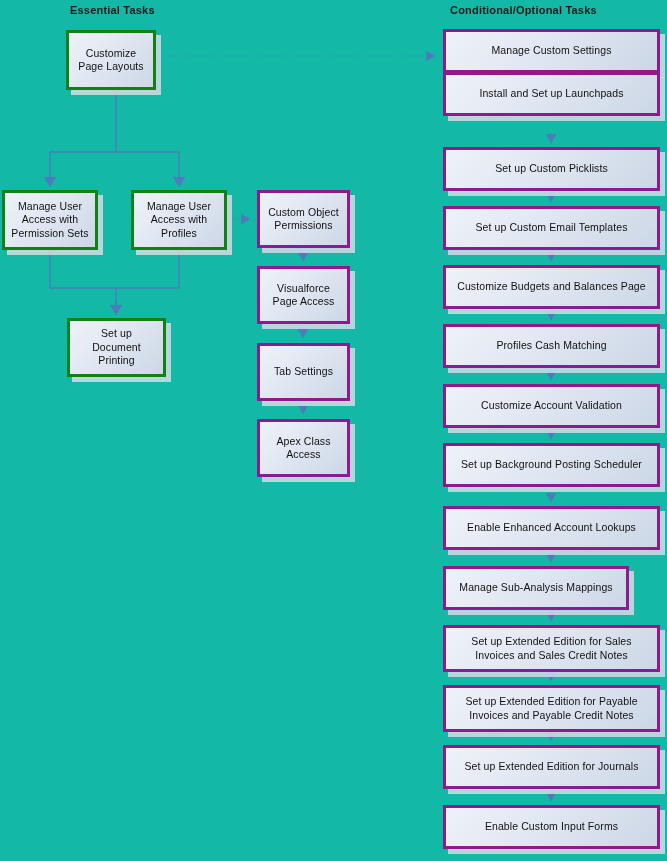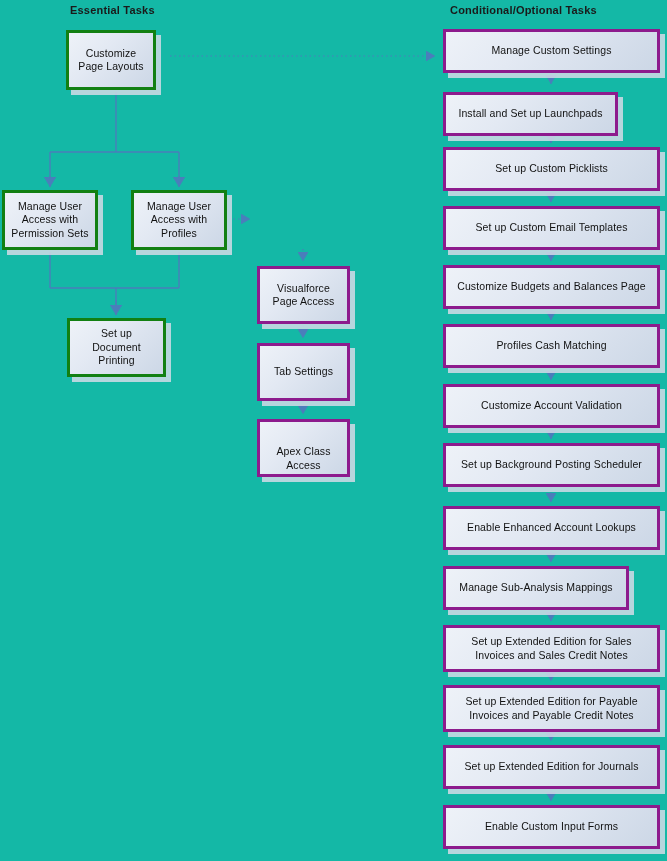--- a/index.html
+++ b/index.html
@@ -121,38 +121,41 @@
   </div>
 
   <div class="node essential" style="left:131px; top:190px; width:96px; height:60px;">
     <span>Manage User Access with Profiles</span>
   </div>
 
   <div class="node essential" style="left:67px; top:318px; width:99px; height:59px;">
     <span>Set up Document Printing</span>
   </div>
 
+  <div class="node optional" style="left:257px; top:190px; width:93px; height:58px;">
+    <span>Custom Object Permissions</span>
+  </div>
 
   <div class="node optional" style="left:257px; top:266px; width:93px; height:58px;justify-content:flex-end;">
     <span>Visualforce Page Access</span>
   </div>
 
   <div class="node optional" style="left:257px; top:343px; width:93px; height:58px;">
     <span>Tab Settings</span>
   </div>
 
-  <div class="node optional" style="left:257px; top:419px; width:93px; height:58px;align-items:flex-end;">
+  <div class="node optional" style="left:257px; top:419px; width:93px; height:58px;">
     <span>Apex Class Access</span>
   </div>
 
   <div class="node optional" style="left:443px; top:29px; width:217px; height:44px;">
     <span>Manage Custom Settings</span>
   </div>
 
-  <div class="node optional" style="left:443px; top:92px; width:175px; height:44px;">
+  <div class="node optional" style="left:443px; top:72px; width:217px; height:44px;">
     <span>Install and Set up Launchpads</span>
   </div>
 
   <div class="node optional" style="left:443px; top:147px; width:217px; height:44px;">
     <span>Set up Custom Picklists</span>
   </div>
 
   <div class="node optional" style="left:443px; top:206px; width:217px; height:44px;">
     <span>Set up Custom Email Templates</span>
   </div>

